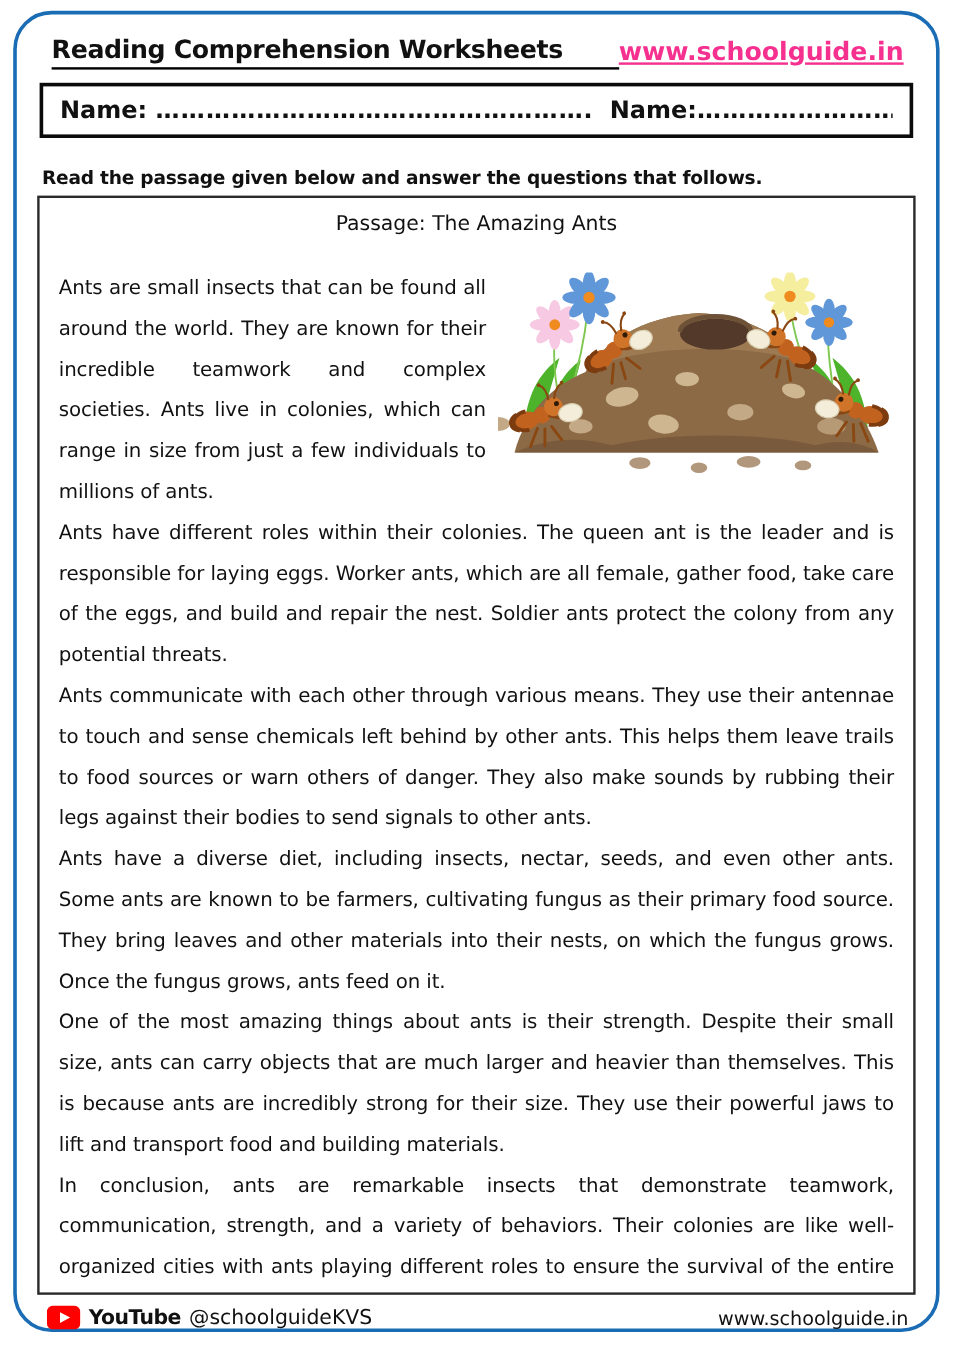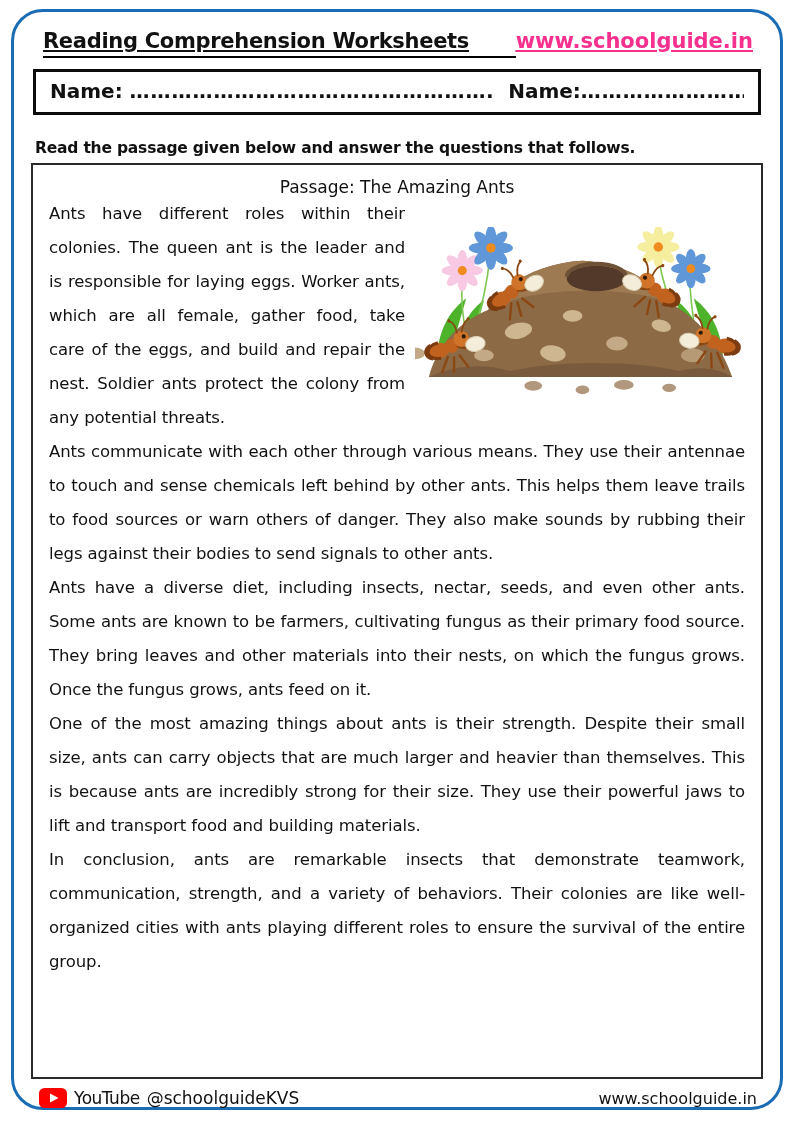--- a/index.html
+++ b/index.html
@@ -6,21 +6,21 @@
   body { background:#fff; font-family:"DejaVu Sans","Liberation Sans",sans-serif; color:#111; }
   .page { position:relative; width:794px; height:1123px; background:#fff; overflow:hidden; }
 
   .frame {
     position:absolute; left:11px; top:9px; right:11px; bottom:13px;
     border:3.5px solid #1a6cb5; border-radius:32px;
     padding:15px 17px 10px 17px;
   }
 
   
-  .hdr { display:flex; margin:2px 10px 0 12px;text-decoration:underline; }
+  .hdr { display:flex; align-items:flex-end; margin:2px 10px 0 12px; }
   .hdr-title {
     flex:1; font-size:21px; font-weight:bold; letter-spacing:-0.3px;
     border-bottom:2.5px solid #000; padding-bottom:3px;
   }
   .hdr-url {
     font-size:21px; font-weight:bold; color:#f5308f;
     text-decoration:underline; padding-bottom:3px; white-space:nowrap;
   }
 
   
@@ -46,21 +46,21 @@
   }
   .passage p {
     font-size:16.5px; line-height:34px; text-align:justify; letter-spacing:-0.1px;
   }
   .passage p.first { margin-top:26px; }
 
   
   .ftr { display:flex; justify-content:space-between; align-items:center; margin:9px 6px 0 8px; }
   .ftr-left { display:flex; align-items:center; gap:7px; font-size:17px; }
   .yt-badge { width:28px; height:20px; }
-  .yt-word { font-weight:normal; letter-spacing:-0.5px; }
+  .yt-word { font-weight:bold; letter-spacing:-0.5px; }
   .ftr-right { font-size:16px; font-weight:500; }
 </style>
 </head>
 <body>
 
 <div class="page">
   <div class="frame">
 
     <div class="hdr">
       <div class="hdr-title">Reading Comprehension Worksheets</div>
@@ -196,20 +196,21 @@
           <ellipse cx="212" cy="160" rx="10" ry="5"></ellipse>
           <ellipse cx="258" cy="163" rx="7" ry="4.2"></ellipse>
         </g>
 
         <use href="#ant" transform="translate(40,124) rotate(-12)"></use>
         <use href="#ant" transform="translate(102,68) rotate(-28)"></use>
         <use href="#ant" transform="translate(240,66) scale(-1,1) rotate(-24)"></use>
         <use href="#ant" transform="translate(300,120) scale(-1,1) rotate(-10)"></use>
       </svg>
 
+      <p class="first">Ants are small insects that can be found all around the world. They are known for their incredible teamwork and complex societies. Ants live in colonies, which can range in size from just a few individuals to millions of ants.</p>
       <p>Ants have different roles within their colonies. The queen ant is the leader and is responsible for laying eggs. Worker ants, which are all female, gather food, take care of the eggs, and build and repair the nest. Soldier ants protect the colony from any potential threats.</p>
       <p>Ants communicate with each other through various means. They use their antennae to touch and sense chemicals left behind by other ants. This helps them leave trails to food sources or warn others of danger. They also make sounds by rubbing their legs against their bodies to send signals to other ants.</p>
       <p>Ants have a diverse diet, including insects, nectar, seeds, and even other ants. Some ants are known to be farmers, cultivating fungus as their primary food source. They bring leaves and other materials into their nests, on which the fungus grows. Once the fungus grows, ants feed on it.</p>
       <p>One of the most amazing things about ants is their strength. Despite their small size, ants can carry objects that are much larger and heavier than themselves. This is because ants are incredibly strong for their size. They use their powerful jaws to lift and transport food and building materials.</p>
       <p>In conclusion, ants are remarkable insects that demonstrate teamwork, communication, strength, and a variety of behaviors. Their colonies are like well-organized cities with ants playing different roles to ensure the survival of the entire group.</p>
     </div>
 
     <div class="ftr">
       <div class="ftr-left">
         <svg class="yt-badge" viewBox="0 0 28 20">

